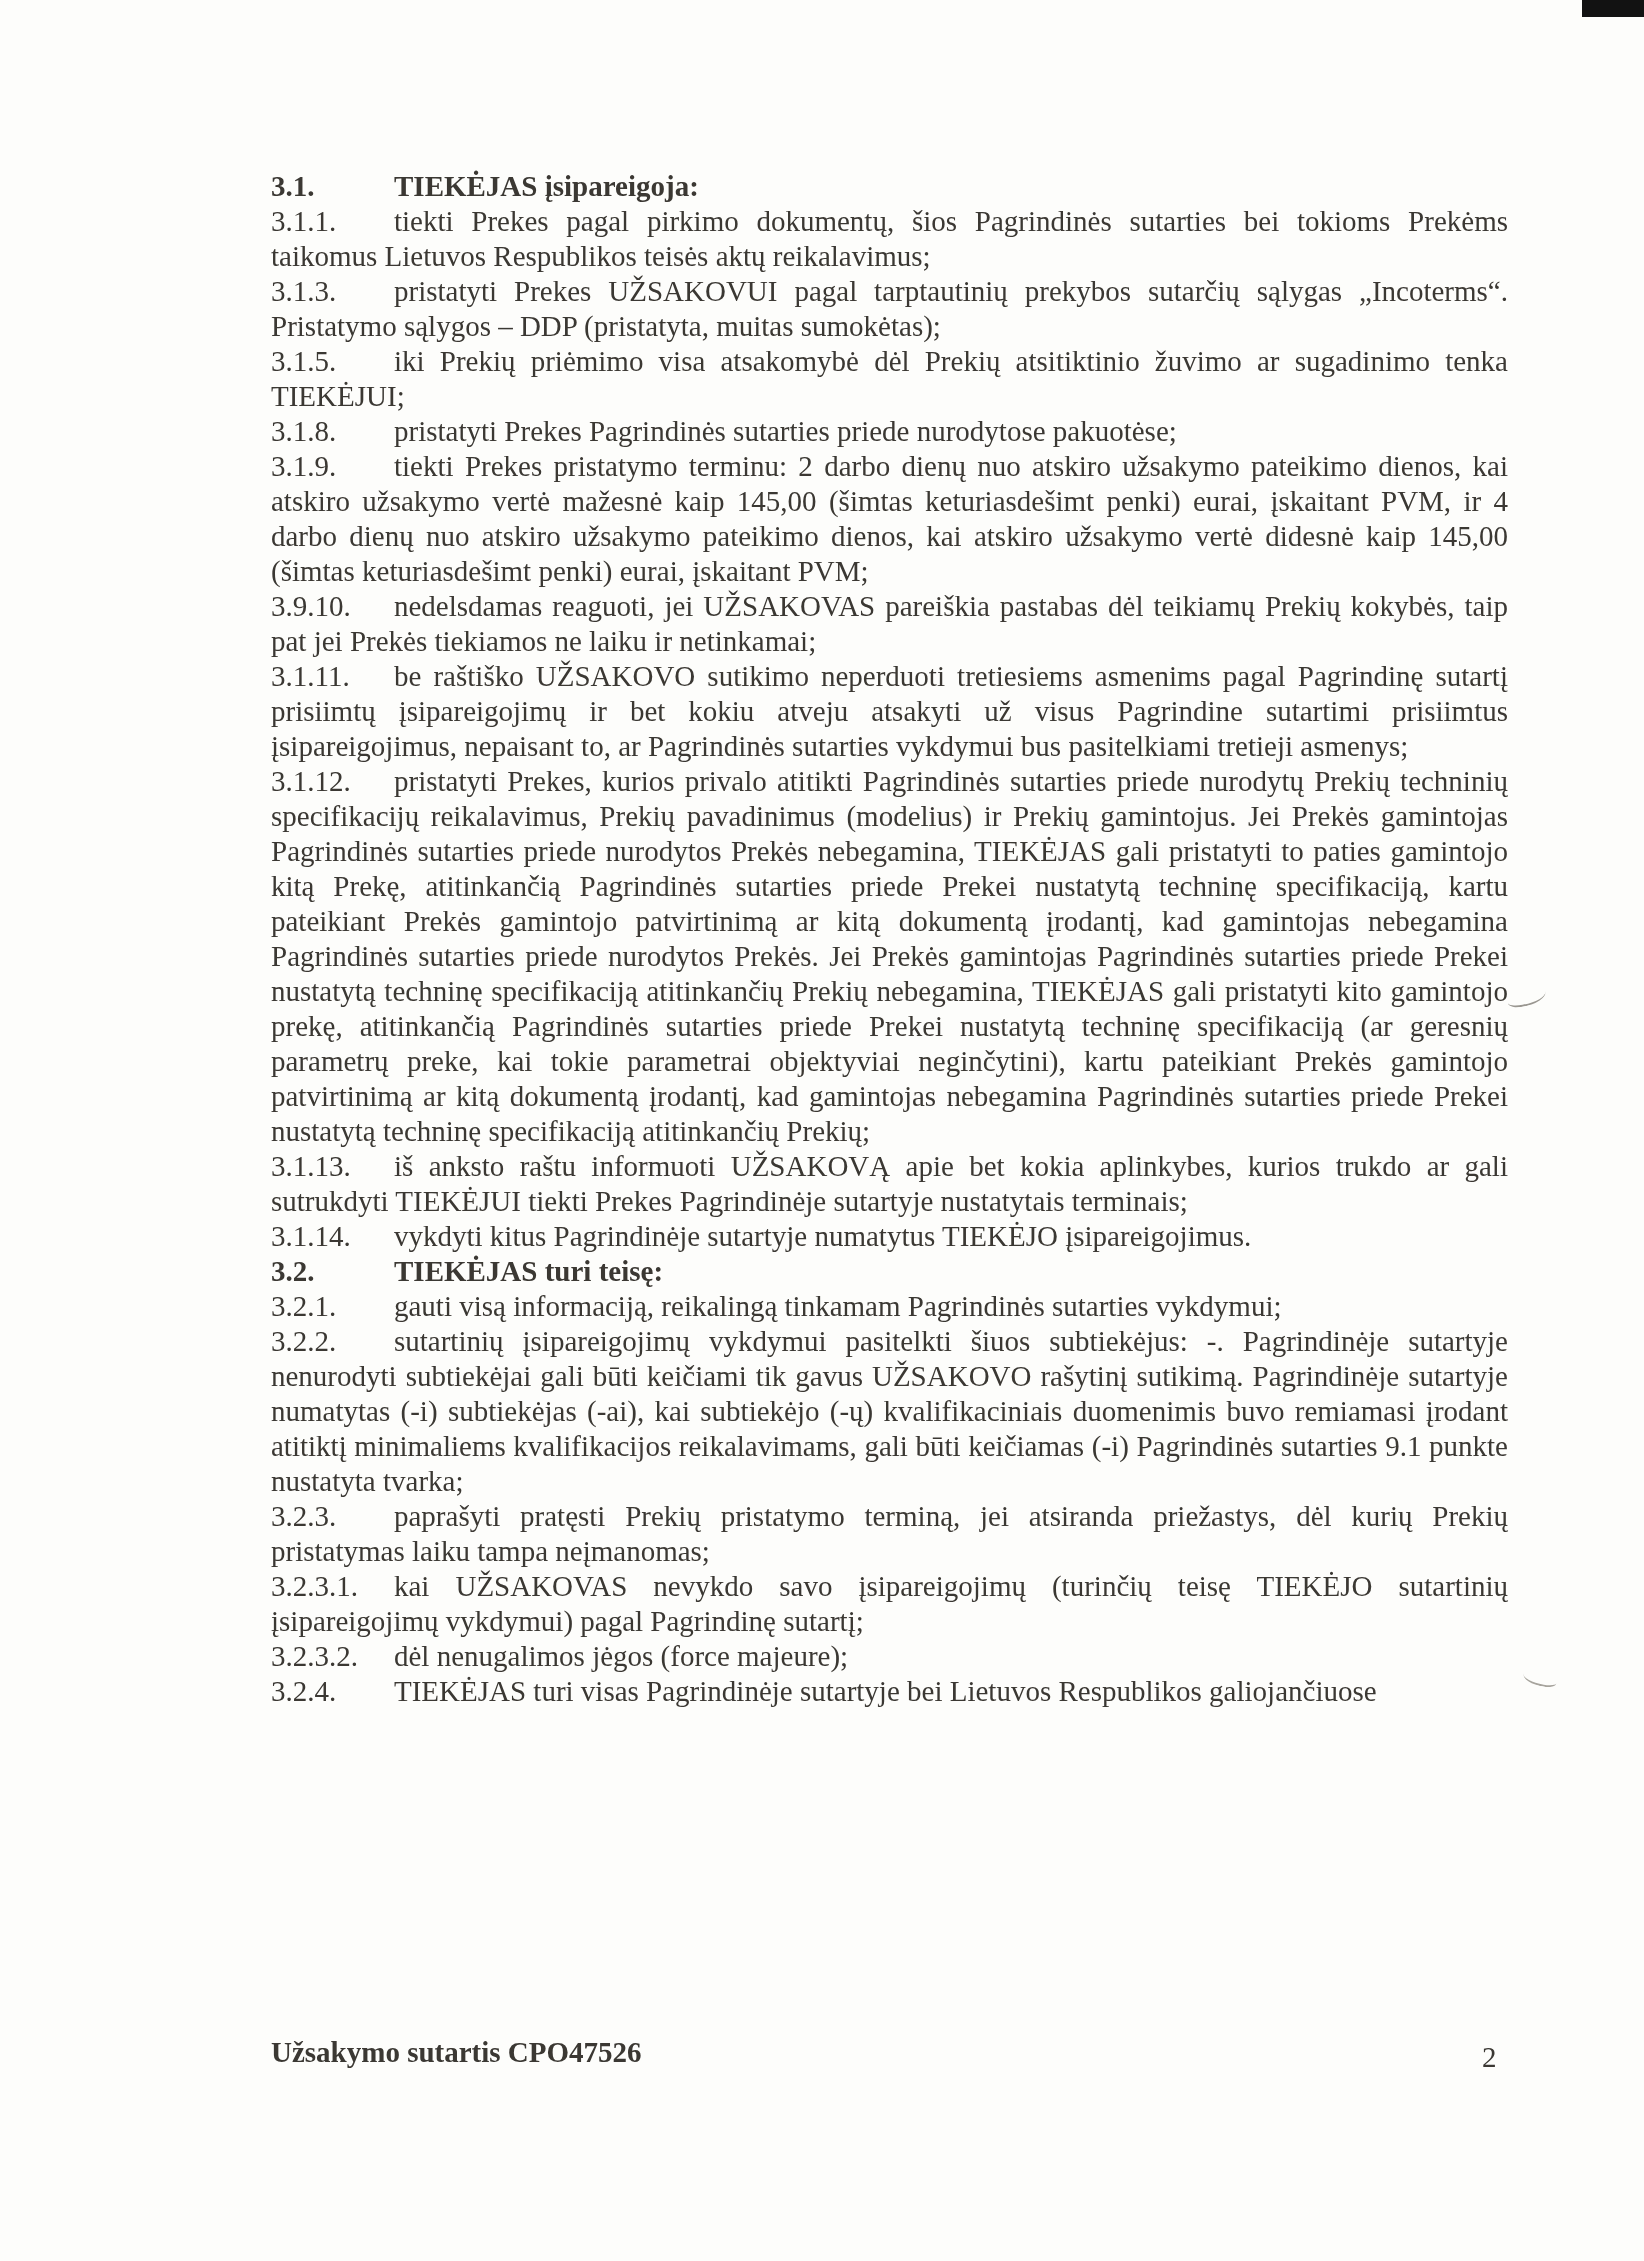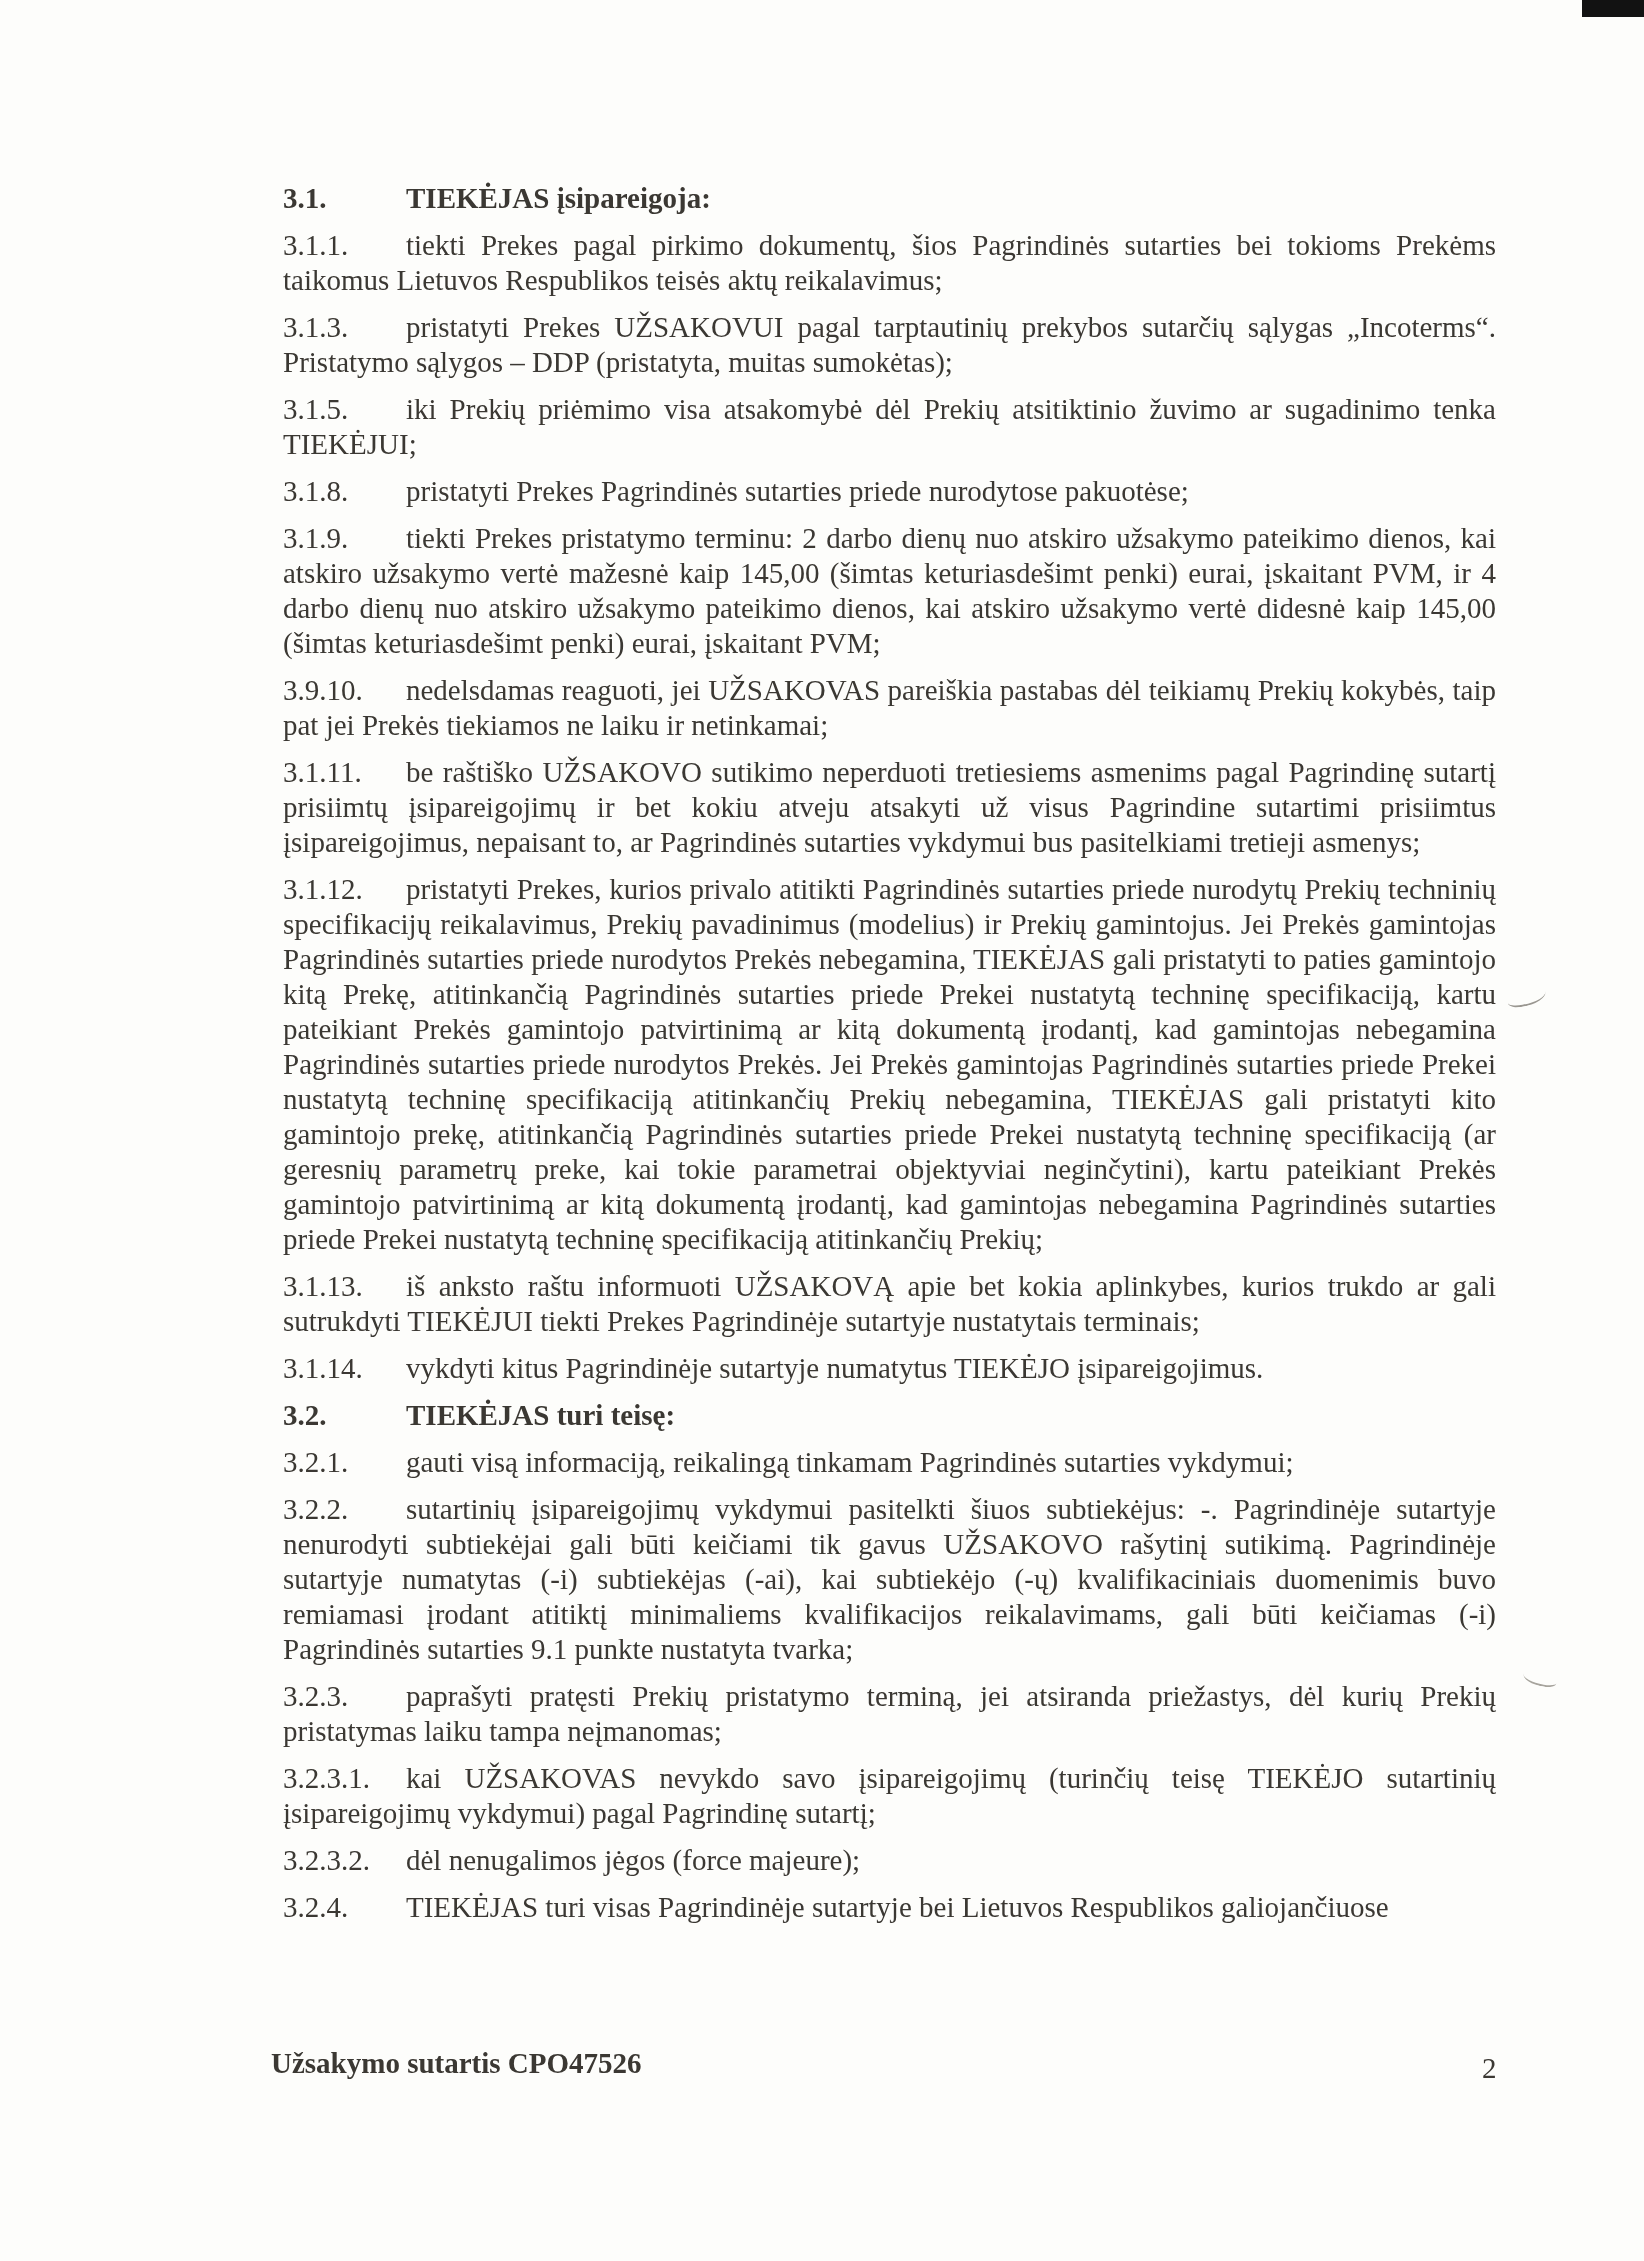--- a/index.html
+++ b/index.html
@@ -13,31 +13,30 @@
     overflow: hidden;
   }
   .body-text {
     position: absolute;
     left: 271px;
     top: 169px;
     width: 1237px;
     font-size: 29px;
     line-height: 35px;
   }
-  .clause { margin: 12px; text-align: justify; }
+  .clause { margin: 0; text-align: justify; }
   .clause .num { display: inline-block; min-width: 123px; }
   .clause.bold { font-weight: bold; }
   .footer {
     position: absolute;
     left: 271px;
     top: 2035px;
     width: 1237px;
     font-size: 29px;
     line-height: 35px;
-    margin-top: 11px;
   }
   .footer .footer-title { font-weight: bold; }
   .footer .page-num {
     position: absolute;
     right: 11.6px;
     top: 5.2px;
     font-weight: normal;
   }
   .corner-mark {
     position: absolute;

